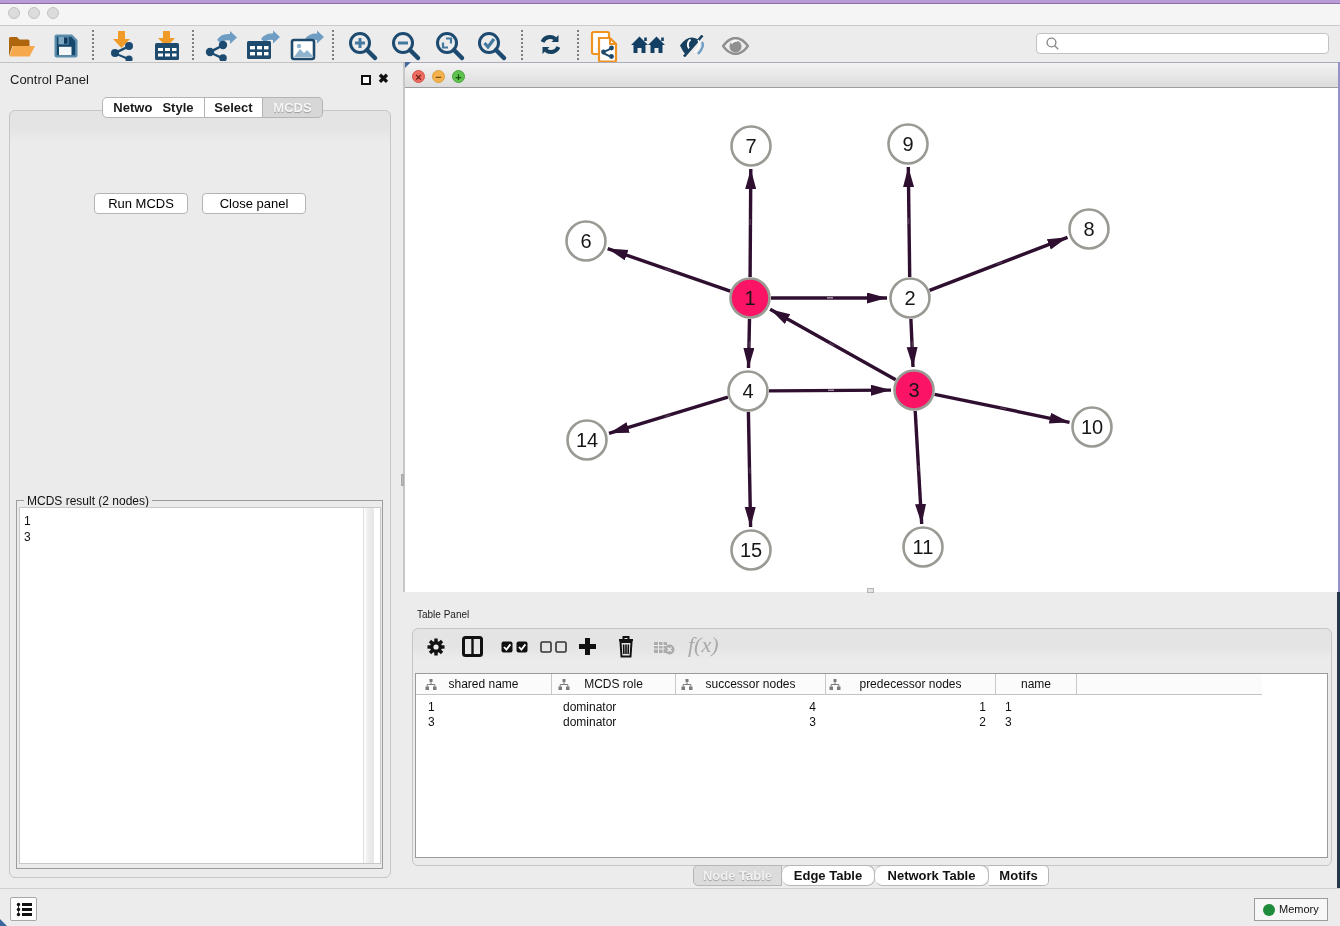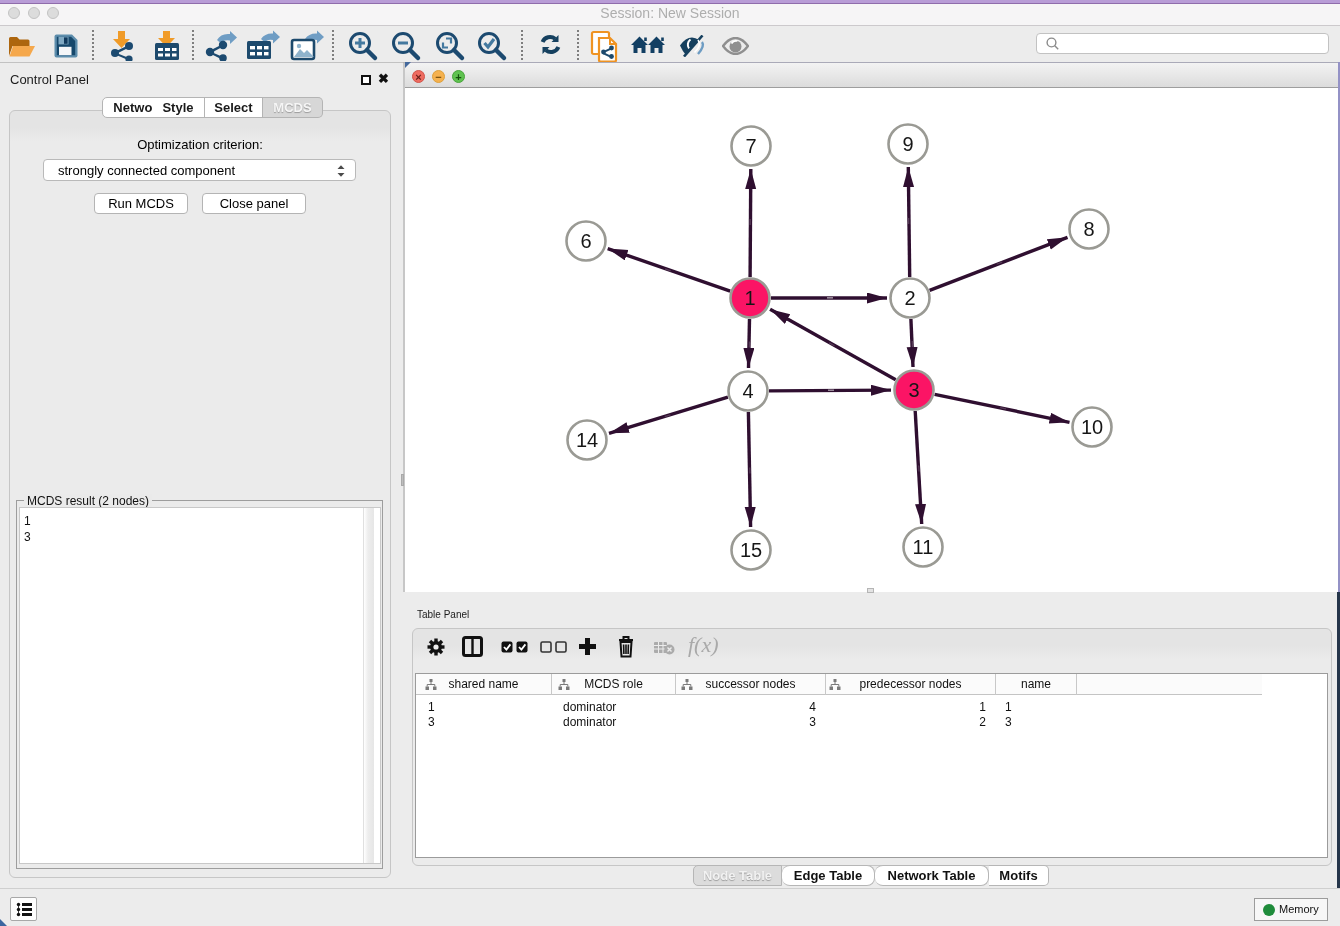--- a/index.html
+++ b/index.html
@@ -58,21 +58,20 @@
 #statusbar { left:0; top:888px; width:1340px; height:38px; background:#ececec; border-top:1px solid #cfcfcf; }
 #listbtn { position:absolute; left:10px; top:8px; width:27px; height:24px; background:#fdfdfd; border:1px solid #a8a8a8; border-radius:2px; }
 #membtn { position:absolute; left:1254px; top:9px; width:74px; height:23px; background:#f7f7f7; border:1px solid #9c9c9c; font-size:11px; color:#111; line-height:21px; }
 </style></head>
 <body>
 <div class="abs" id="purple"></div>
 <div class="abs" id="titlebar">
   <div class="tl-circle" style="left:8px;"></div>
   <div class="tl-circle" style="left:28px;"></div>
   <div class="tl-circle" style="left:47px;"></div>
-  <div id="title-text">Session: New Session</div>
 </div>
 <div class="abs" id="toolbar">
   <svg class="ticon" style="left:8px;top:9px;" width="28" height="21" viewBox="0 0 28 21">
     <path fill="#ad660e" d="M1 20 V2.5 q0-1.5 1.5-1.5 H9 l2.5 2.5 h8.5 q1.5 0 1.5 1.5 V10 H4.5 Z"></path>
     <path fill="#f5a84c" d="M5 10 H27 L21.5 20.5 H1.5 Z"></path>
   </svg>
   <svg class="ticon" style="left:54px;top:7px;" width="24" height="24" viewBox="0 0 24 24">
     <path fill="#5d8dac" d="M0.5 2.5 q0-2 2-2 h15.5 l5.5 5.5 v15.5 q0 2 -2 2 h-19 q-2 0 -2-2 z"></path>
     <path fill="#16486c" d="M2.8 2.8 h14.3 l4.1 4.1 v14.3 h-18.4 z"></path>
     <rect fill="#7fa8c2" x="4.5" y="2.8" width="10" height="7.6"></rect>
@@ -208,27 +207,20 @@
 <div class="abs" id="cpanel">
   <div id="cp-title">Control Panel</div>
   <div class="wbtn-sq" style="left:361px; top:12px;"></div>
   <div class="wbtn-x" style="left:378px; top:8px;">✖</div>
   <div id="cp-inner"></div>
   <div id="cp-tabs">
     <div class="cptab" style="left:0; width:74px; border-left:1px solid #b4b4b4; border-radius:5px 0 0 5px;margin-left:24px;">Network</div>
     <div class="cptab" style="left:74px; width:53px;">Style</div>
     <div class="cptab" style="left:127px; width:58px;">Select</div>
     <div class="cptab" style="left:185px; width:60px; background:#d7d7d7; color:#f6f6f6; text-shadow:0 1px 1px #9a9a9a; border-radius:0 5px 5px 0;">MCDS</div>
-  </div>
-  <div id="opt-label">Optimization criterion:</div>
-  <div id="opt-select">strongly connected component
-    <svg width="10" height="14" style="position:absolute;right:9px;top:4px;" viewBox="0 0 10 14">
-        <path d="M1.5 5 L5 1.2 L8.5 5 Z" fill="#4a4a4a"></path>
-        <path d="M1.5 9 L5 12.8 L8.5 9 Z" fill="#4a4a4a"></path>
-      </svg>
   </div>
   <div class="btn" style="left:94px; width:94px;">Run MCDS</div>
   <div class="btn" style="left:202px; width:104px;">Close panel</div>
   <div id="mcds-group">
     <div id="mcds-label">MCDS result (2 nodes)</div>
     <div id="mcds-white">
       <div style="position:absolute;left:4px;top:6px;">1</div>
       <div style="position:absolute;left:4px;top:22px;">3</div>
       <div id="mcds-scroll"></div>
     </div>

